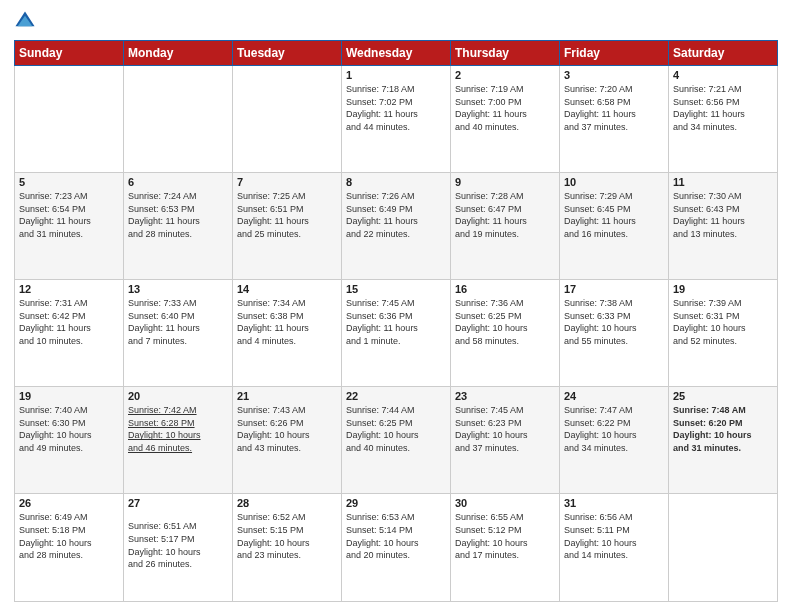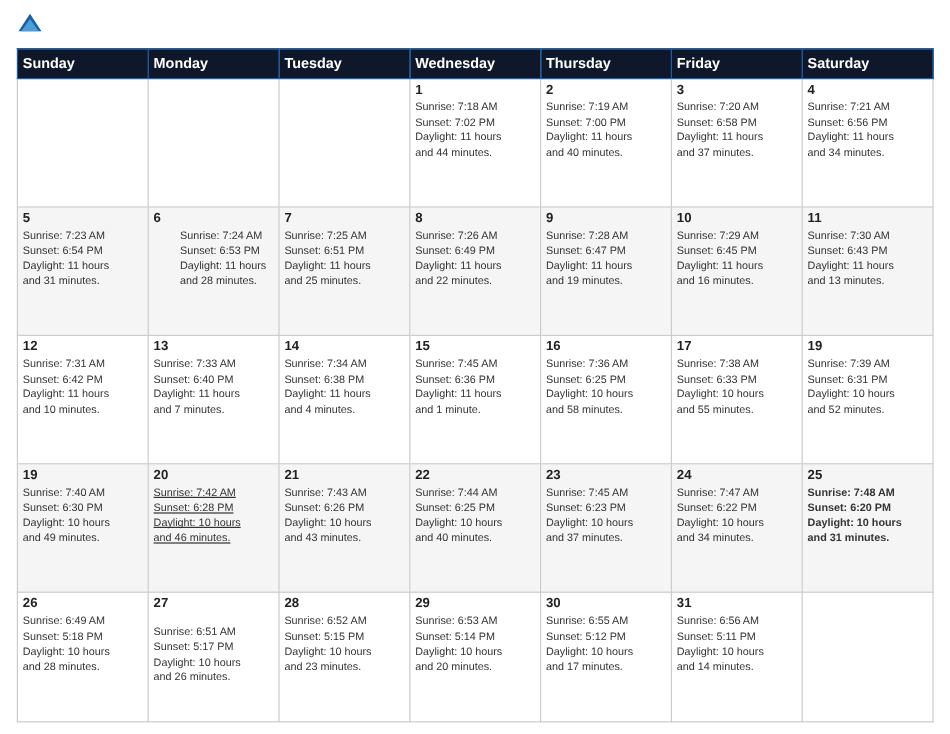--- a/index.html
+++ b/index.html
@@ -62,21 +62,21 @@
       color: #444;
     }
     .calendar {
       flex: 1;
       border: 1px solid #ccc;
       border-collapse: collapse;
       width: 100%;
       table-layout: fixed;
     }
     .calendar th {
-      background-color: #0f172a;
+      background-color: #b91c1c;
       color: #fff;
       font-size: 12px;
       font-weight: bold;
       padding: 5px 4px;
       text-align: left;
       border: 1px solid #1a5fa8;
     }
     .calendar td {
       vertical-align: top;
       border: 1px solid #ccc;
@@ -174,21 +174,21 @@
         <tr>
           <td>
             <div class="day-number">5</div>
             <div class="day-info" style="white-space: pre-line;">Sunrise: 7:23 AM
 Sunset: 6:54 PM
 Daylight: 11 hours
 and 31 minutes.</div>
           </td>
           <td>
             <div class="day-number">6</div>
-            <div class="day-info" style="white-space: pre-line; margin-left: 22px;">Sunrise: 7:24 AM
+            <div class="day-info" style="white-space: pre-line;">Sunrise: 7:24 AM
 Sunset: 6:53 PM
 Daylight: 11 hours
 and 28 minutes.</div>
           </td>
           <td>
             <div class="day-number">7</div>
             <div class="day-info" style="white-space: pre-line;">Sunrise: 7:25 AM
 Sunset: 6:51 PM
 Daylight: 11 hours
 and 25 minutes.</div>

